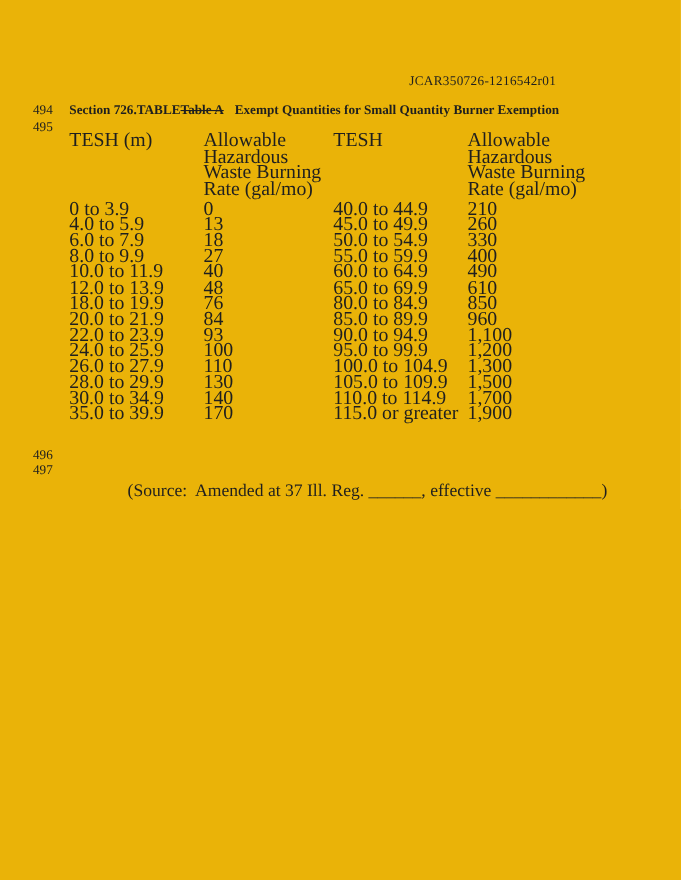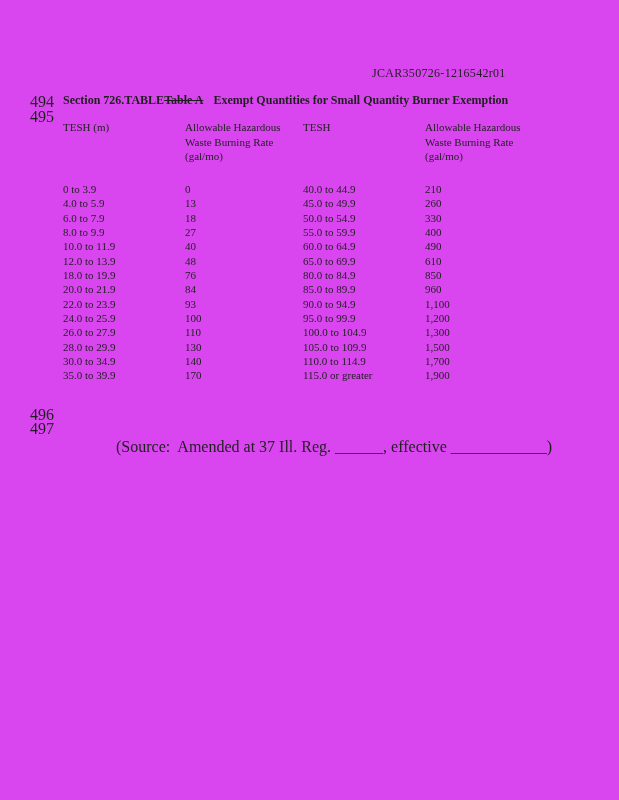--- a/index.html
+++ b/index.html
@@ -1,58 +1,58 @@
 <!DOCTYPE html>
 <html><head>
 <meta charset="utf-8">
 <style>
   * { margin: 0; padding: 0; box-sizing: border-box; }
   html, body { background: #e8e8e8; }
   .page {
     position: relative;
     width: 619px;
     height: 800px;
-    background: #d946ef;
+    background: #eab308;
     font-family: "Liberation Serif", "DejaVu Serif", serif;
     color: #1f1f1f;
     overflow: hidden;
     margin: 0 auto;
   }
   .doc-number {
     position: absolute;
     left: 372px;
     top: 66px;
     font-size: 12px;
     letter-spacing: 0.3px;
   }
   .line-num {
     position: absolute;
     left: 30px;
-    font-size: 16px;
+    font-size: 12px;
   }
   .ln-494 { top: 93px; }
   .ln-495 { top: 108px; }
   .ln-496 { top: 406px; }
   .ln-497 { top: 420px; }
   .title-line {
     position: absolute;
     left: 63px;
     top: 93px;
     width: 545px;
     font-size: 12px;
     font-weight: bold;
   }
   .struck { text-decoration: line-through; }
   .title-main { margin-left: 10px; text-align: right; }
   table.qty-table {
     position: absolute;
     left: 63px;
     top: 120px;
     border-collapse: collapse;
-    font-size: 11px;
+    font-size: 18px;
     table-layout: fixed;
   }
   table.qty-table col.c1 { width: 122px; }
   table.qty-table col.c2 { width: 118px; }
   table.qty-table col.c3 { width: 122px; }
   table.qty-table col.c4 { width: 115px; }
   table.qty-table th {
     font-weight: normal;
     text-align: left;
     vertical-align: top;

